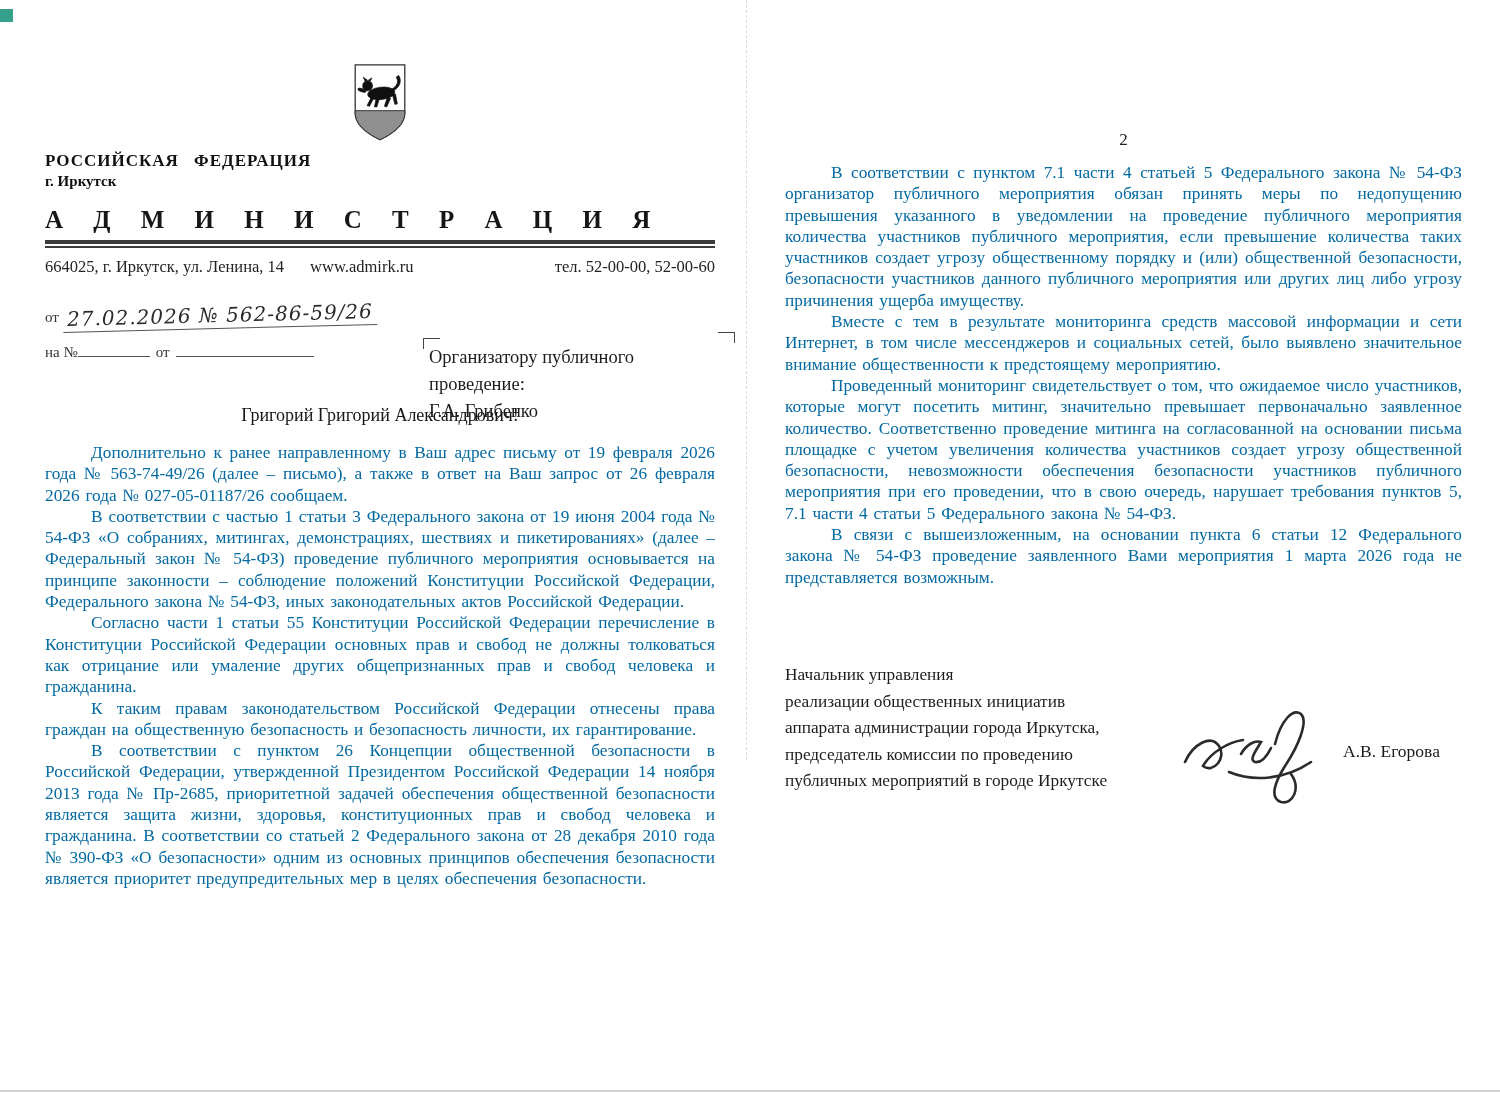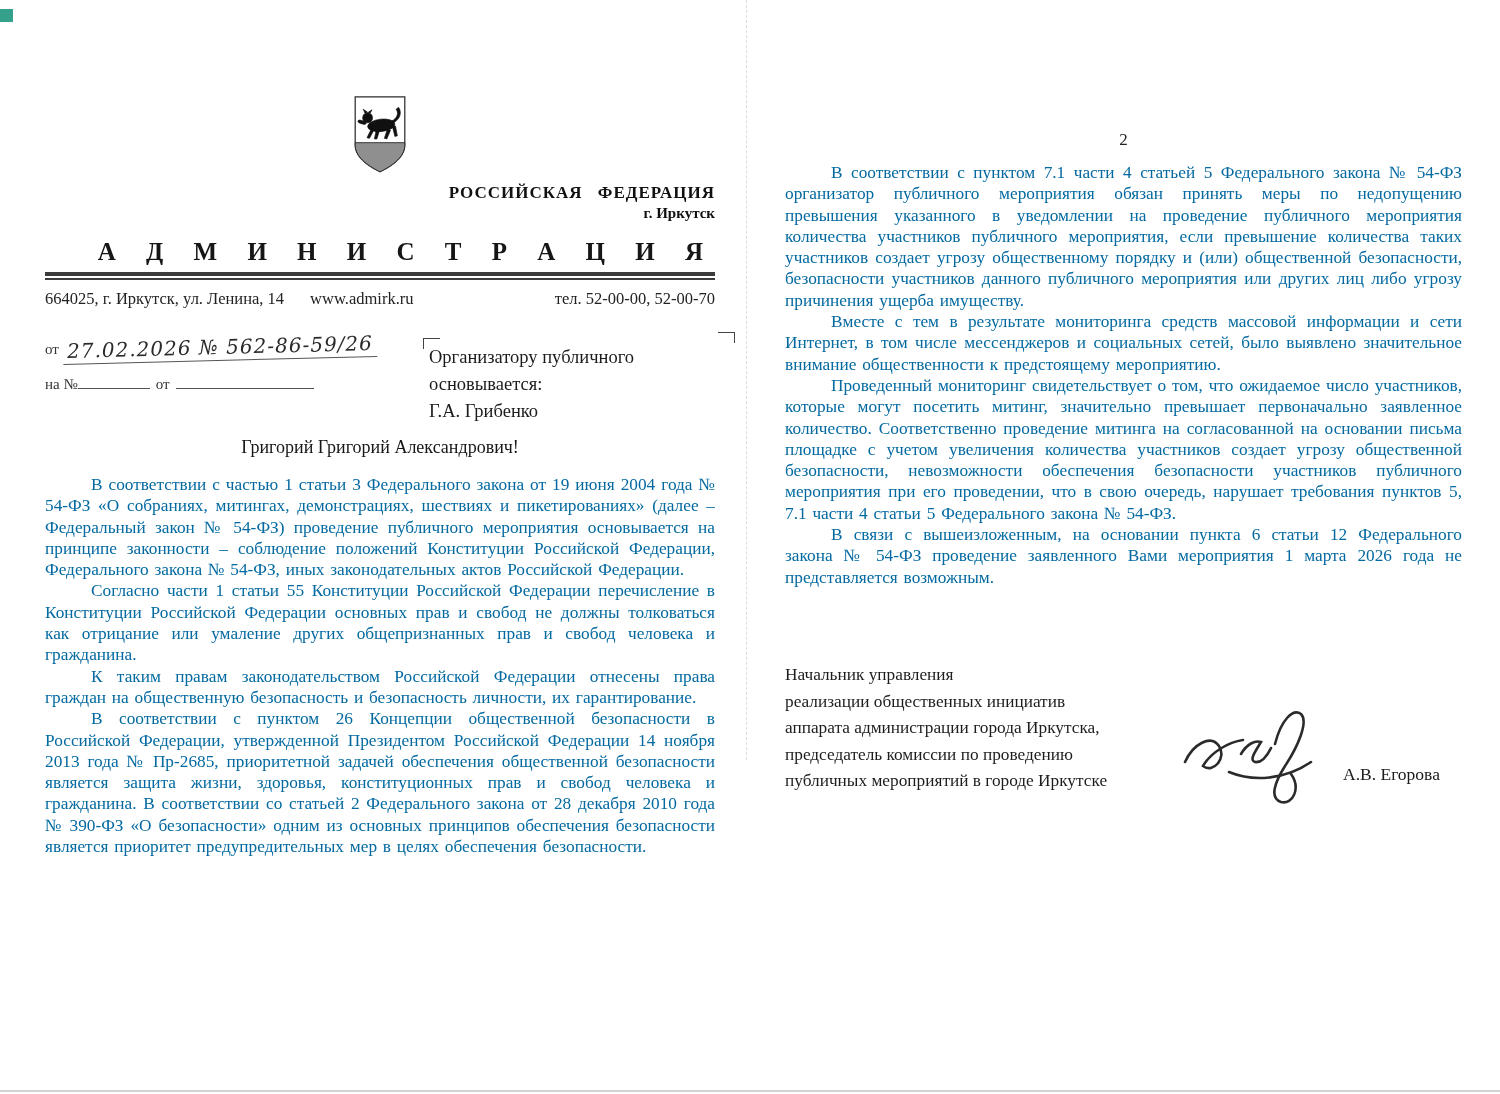--- a/index.html
+++ b/index.html
@@ -11,21 +11,21 @@
   }
   .corner-square{position:absolute;left:0;top:9px;width:13px;height:13px;}
   .seam{position:absolute;left:746px;top:0;height:760px;border-left:1px dashed #dcdcdc;}
   .bottom-edge{position:absolute;left:0;bottom:2px;width:1500px;border-top:2px solid #d2d2d2;}
 
   .page{position:absolute;top:0;}
   .page-left{left:45px;width:670px;}
   .page-right{left:785px;width:677px;}
 
   
-  .letterhead{text-align:right;padding-top:93px;}
+  .letterhead{text-align:left;padding-top:61px;}
   .coat{display:block;margin:0 auto;}
   .lh-country{font-weight:bold;font-size:17px;letter-spacing:1px;word-spacing:10px;margin-top:8px;color:#111;}
   .lh-city{font-weight:bold;font-size:15px;margin-top:2px;color:#111;}
   .lh-org{font-weight:bold;font-size:25px;letter-spacing:12px;margin-top:16px;color:#161616;}
   .rule{height:2px;border-top:4px solid #3c3c3c;border-bottom:2px solid #3c3c3c;margin-top:6px;}
   .contact-row{display:flex;justify-content:space-between;font-size:16.5px;margin-top:9px;color:#222;}
   .contact-left span{margin-right:26px;}
 
   
   .ref-row{margin-top:26px;font-size:15px;color:#333;}
@@ -52,21 +52,21 @@
     word-spacing:1.5px;
   }
   .page-left .body-block{margin-top:16px;}
 
   .pagenum{text-align:center;font-size:17px;padding-top:130px;color:#222;}
   .page-right .body-block{margin-top:12px;}
 
   
   .sig-block{position:relative;margin-top:74px;height:200px;}
   .sig-lines{font-size:17.3px;line-height:26.6px;color:#1d1d1d;font-family:Liberation Serif, serif;}
-  .sig-name{position:absolute;left:558px;top:102px;font-size:17.5px;color:#1c1c1c;}
+  .sig-name{position:absolute;left:558px;top:79px;font-size:17.5px;color:#1c1c1c;}
   .sig-scribble{position:absolute;left:392px;top:38px;}
 </style>
 </head>
 <body>
 
 <div class="corner-square" style="background: rgb(53, 161, 141);"></div>
 <div class="seam"></div>
 <div class="bottom-edge"></div>
 
 <div class="page page-left">
@@ -92,44 +92,45 @@
     <div class="lh-city">г. Иркутск</div>
     <div class="lh-org">А Д М И Н И С Т Р А Ц И Я</div>
   </div>
 
   <div class="rule"></div>
 
   <div class="contact-row">
     <div class="contact-left">
       <span>664025, г. Иркутск, ул. Ленина, 14</span><span>www.admirk.ru</span>
     </div>
-    <div>тел. 52-00-00, 52-00-70</div>
+    <div>тел. 52-00-00, 52-00-60</div>
   </div>
 
   <div class="ref-row">
     <span>от</span><span class="hand">27.02.2026  № 562-86-59/26</span>
   </div>
 
   <div class="reply-row">
     <span>на №</span><span class="blank blank-no"></span><span>от</span><span class="blank blank-from"></span>
   </div>
 
   <div class="addressee">
     <span class="corner corner-l"></span>
     <span class="corner corner-r"></span>
     <div class="txt">
       <div>Организатору публичного</div>
-      <div>основывается:</div>
+      <div>проведение:</div>
       <div>Г.А. Грибенко</div>
     </div>
   </div>
 
   <div class="salutation">Григорий Григорий Александрович!</div>
 
   <div class="body-block">
+    <p>Дополнительно к ранее направленному в Ваш адрес письму от 19 февраля 2026 года № 563-74-49/26 (далее – письмо), а также в ответ на Ваш запрос от 26 февраля 2026 года № 027-05-01187/26 сообщаем.</p>
     <p>В соответствии с частью 1 статьи 3 Федерального закона от 19 июня 2004 года № 54-ФЗ «О собраниях, митингах, демонстрациях, шествиях и пикетированиях» (далее – Федеральный закон № 54-ФЗ) проведение публичного мероприятия основывается на принципе законности – соблюдение положений Конституции Российской Федерации, Федерального закона № 54-ФЗ, иных законодательных актов Российской Федерации.</p>
     <p>Согласно части 1 статьи 55 Конституции Российской Федерации перечисление в Конституции Российской Федерации основных прав и свобод не должны толковаться как отрицание или умаление других общепризнанных прав и свобод человека и гражданина.</p>
     <p>К таким правам законодательством Российской Федерации отнесены права граждан на общественную безопасность и безопасность личности, их гарантирование.</p>
     <p>В соответствии с пунктом 26 Концепции общественной безопасности в Российской Федерации, утвержденной Президентом Российской Федерации 14 ноября 2013 года № Пр-2685, приоритетной задачей обеспечения общественной безопасности является защита жизни, здоровья, конституционных прав и свобод человека и гражданина. В соответствии со статьей 2 Федерального закона от 28 декабря 2010 года № 390-ФЗ «О безопасности» одним из основных принципов обеспечения безопасности является приоритет предупредительных мер в целях обеспечения безопасности.</p>
   </div>
 </div>
 
 <div class="page page-right">
 
   <div class="pagenum">2</div>

